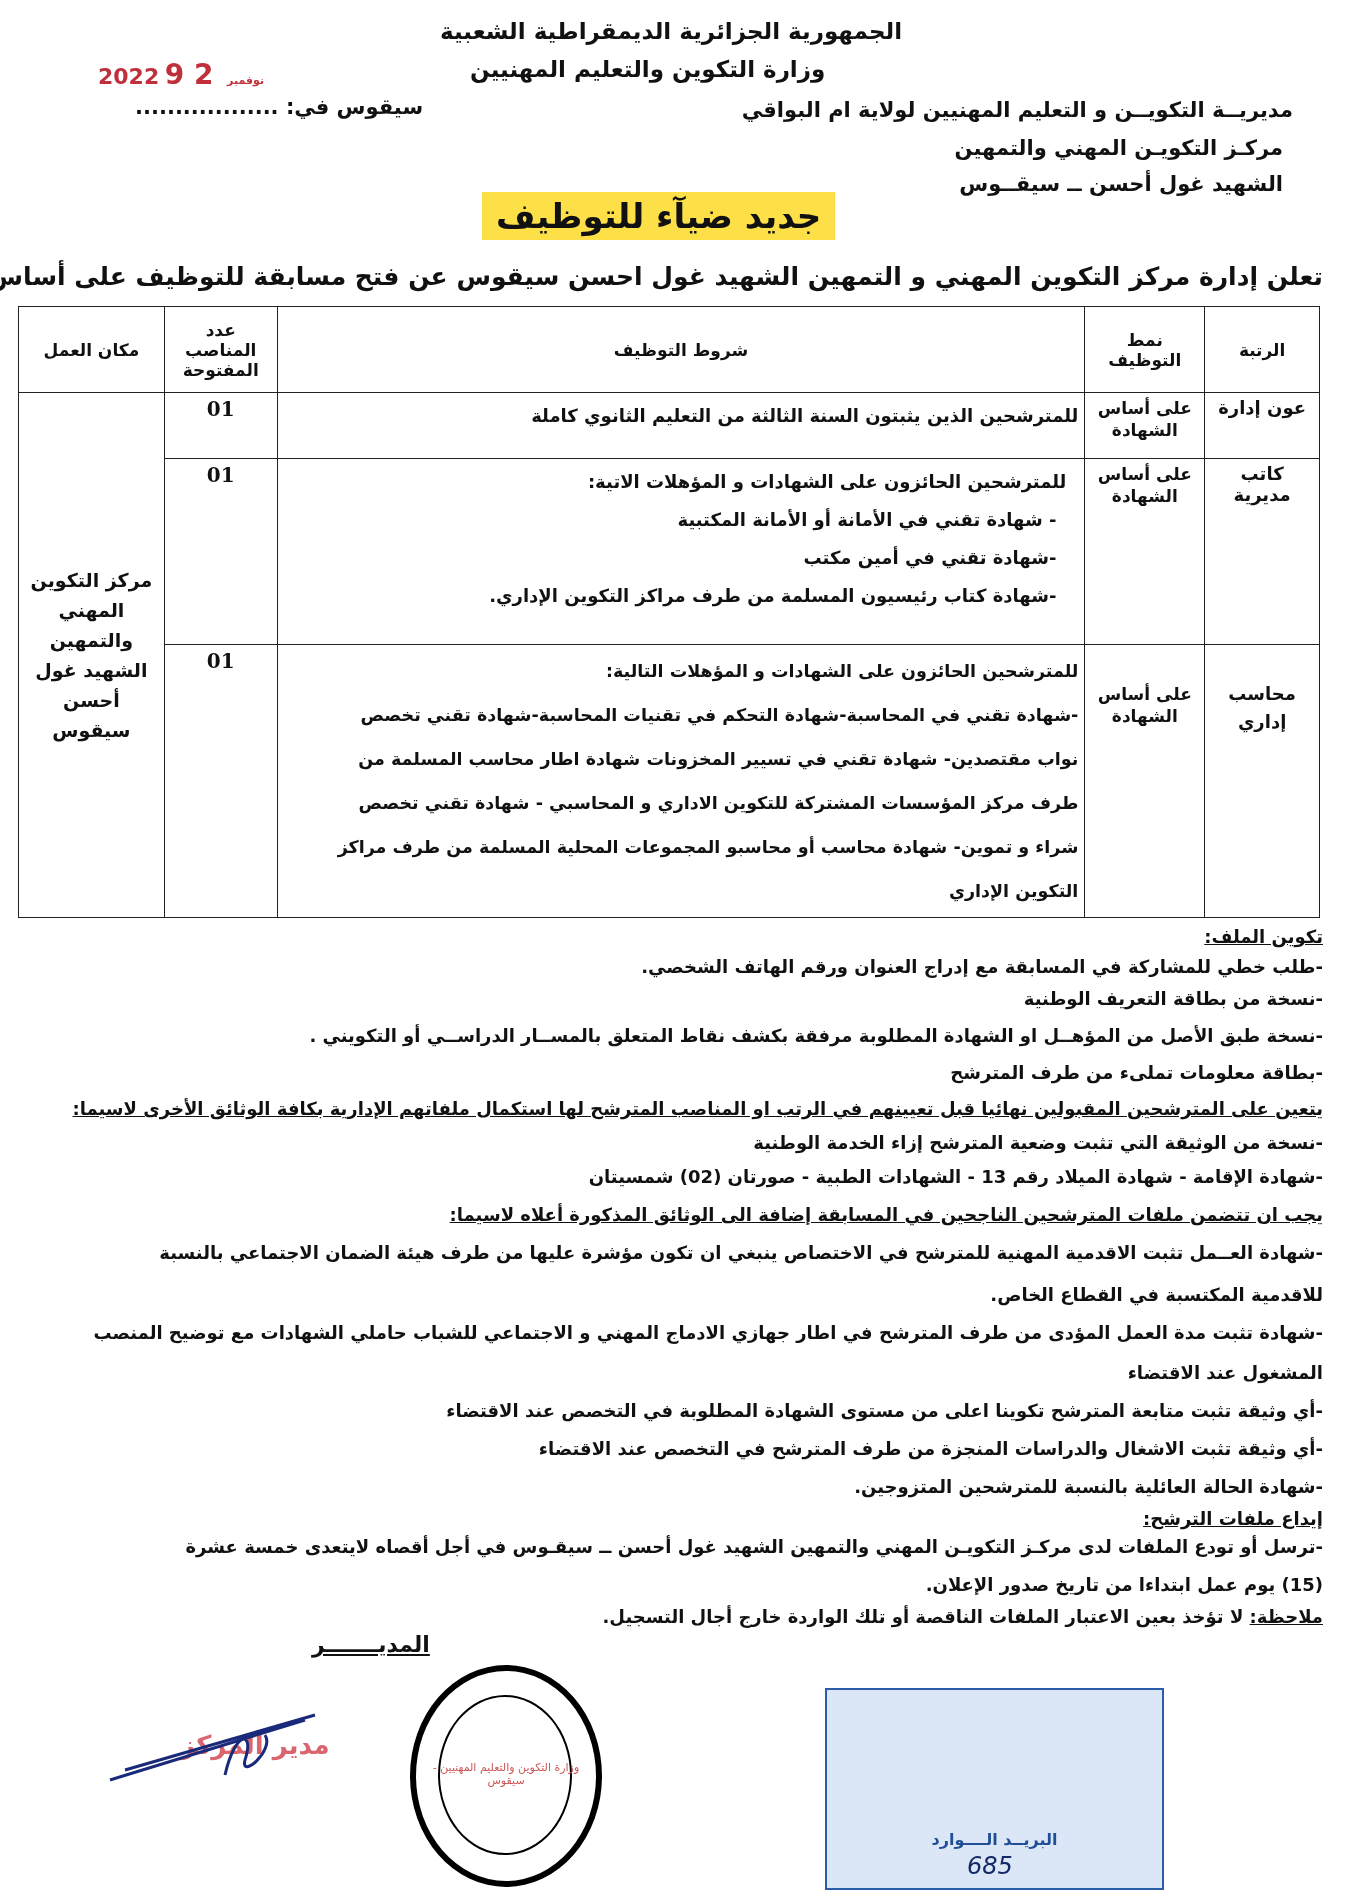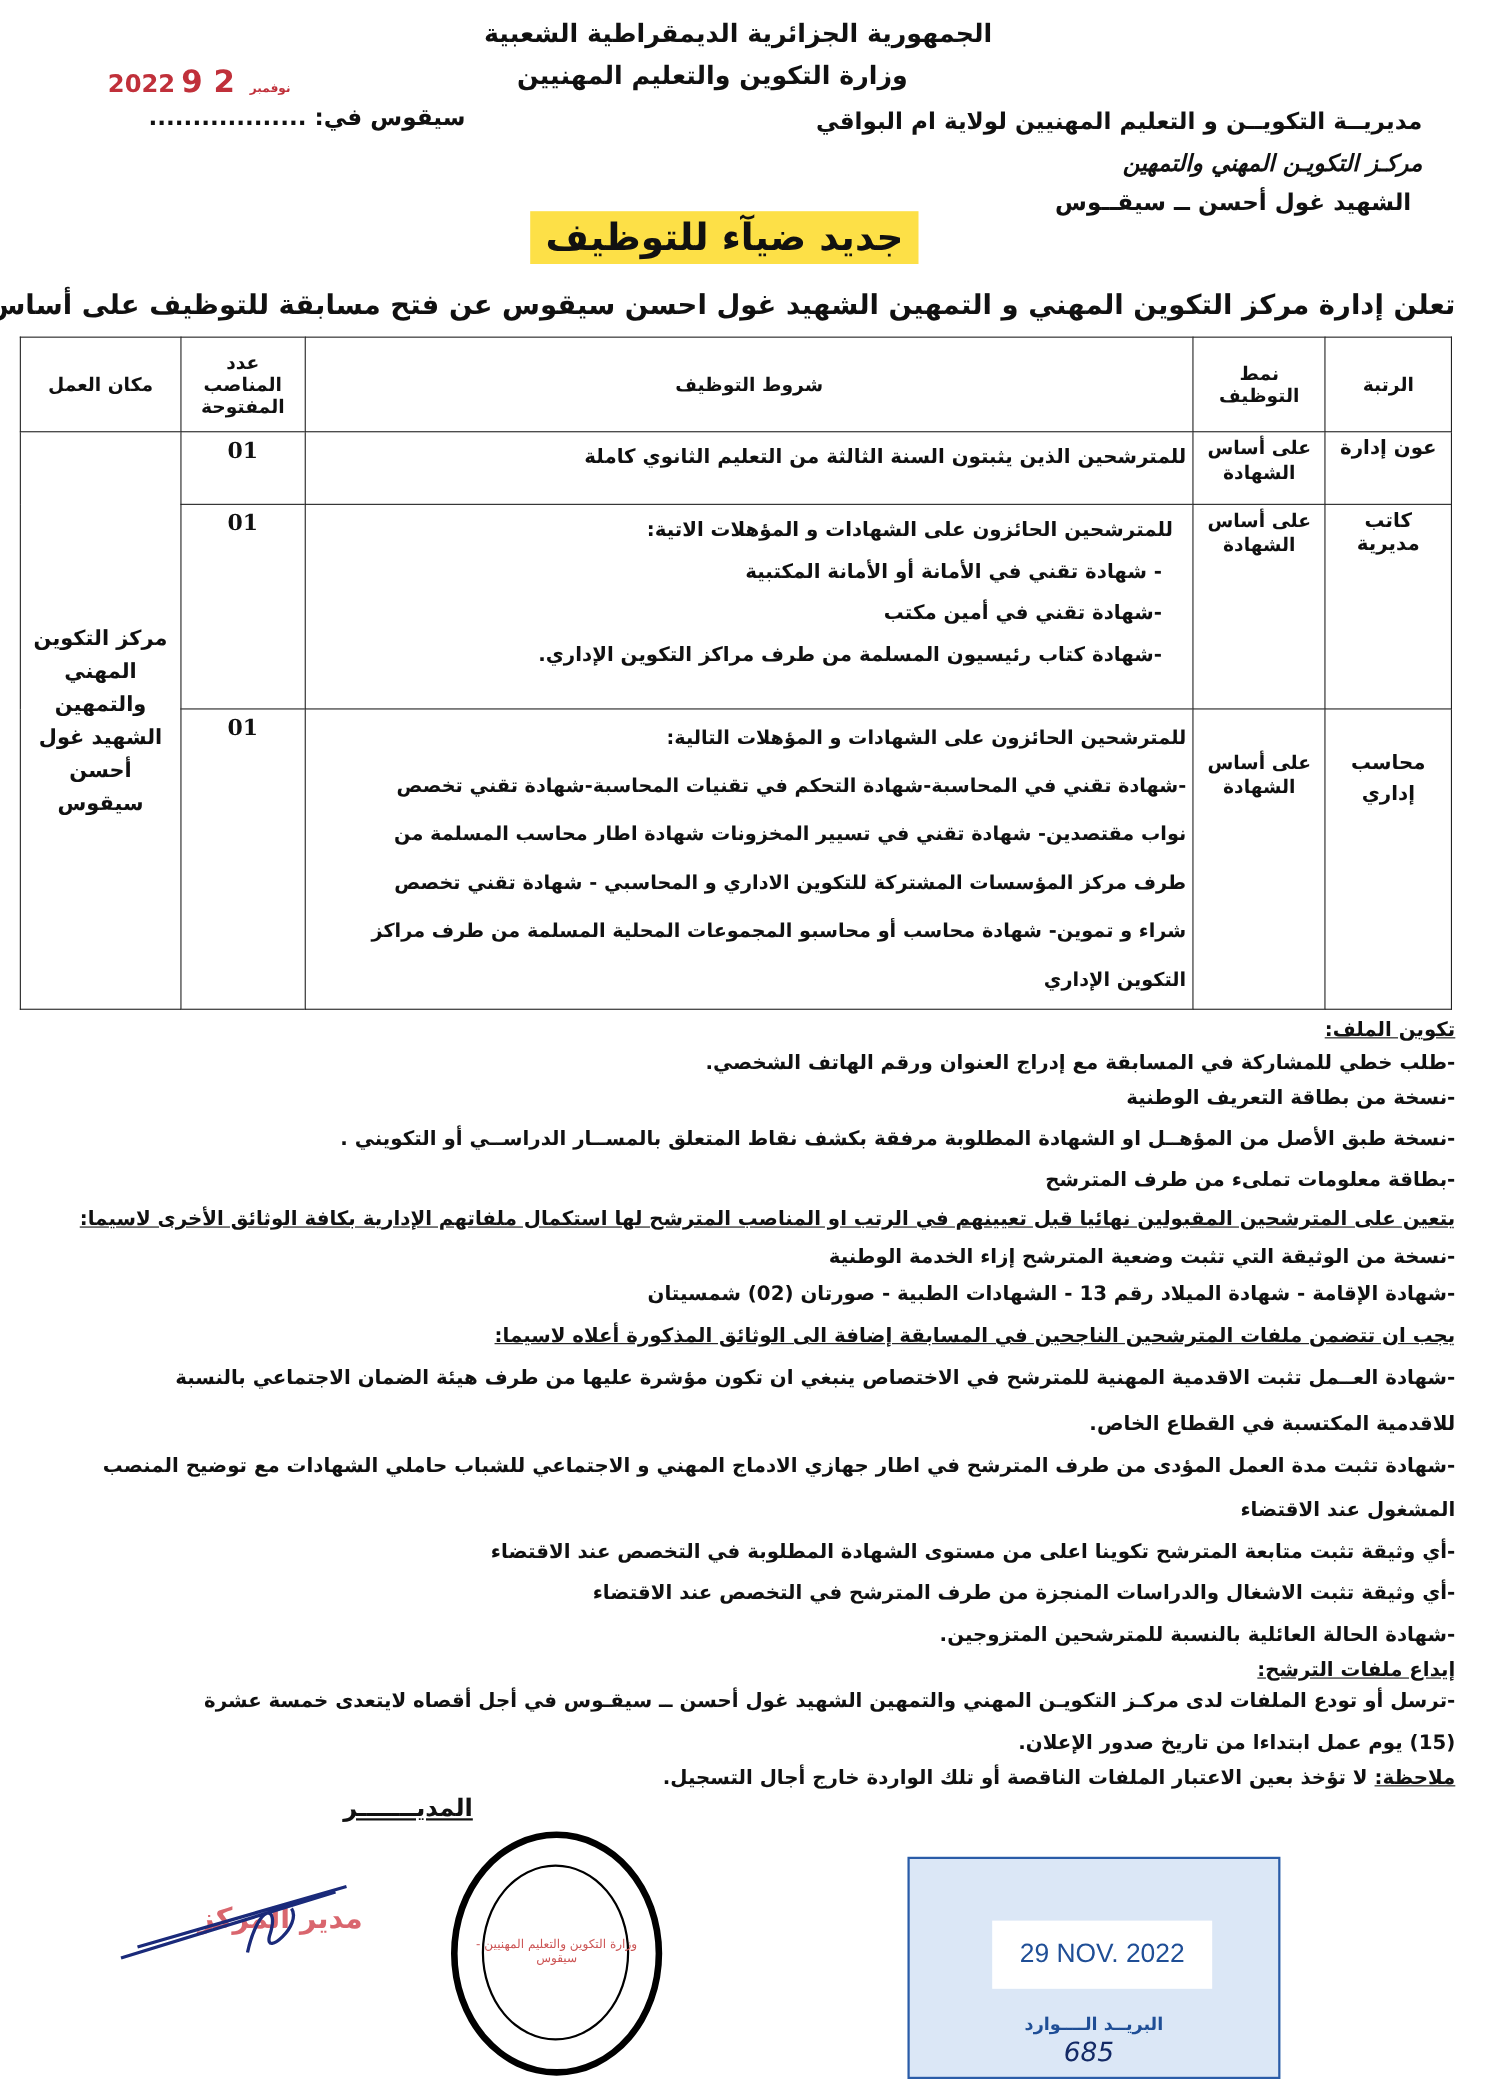--- a/index.html
+++ b/index.html
@@ -32,21 +32,21 @@
 <div class="abs rtl hdr" style="left:470px; top:56px; font-size:23px;">وزارة التكوين والتعليم المهنيين</div>
 
 <div class="abs red-date" style="left:98px; top:58px; direction:ltr; white-space:nowrap;">
   <span style="font-size:22px;">2022</span>
   <span style="font-size:11px; margin:0 8px;">نوفمبر</span>
   <span style="font-size:28px;">2 9</span>
 </div>
 
 <div class="abs rtl hdr" style="left:135px; top:95px;">سيقوس في: ..................</div>
 <div class="abs rtl hdr" style="right:62px; top:98px;">مديريــة التكويــن و التعليم المهنيين لولاية ام البواقي</div>
-<div class="abs rtl hdr" style="right:62px; top:136px;font-style:italic;">مركـز التكويـن المهني والتمهين</div>
+<div class="abs rtl hdr" style="right:72px; top:136px;">مركـز التكويـن المهني والتمهين</div>
 <div class="abs rtl hdr" style="right:72px; top:172px;">الشهيد غول أحسن ــ سيقــوس</div>
 
 <div class="abs rtl title-box" style="left:482px; top:192px;">جديد ضيآء للتوظيف</div>
 
 <div class="abs rtl intro" style="right:32px; top:262px;">تعلن إدارة مركز التكوين المهني و التمهين الشهيد غول احسن سيقوس عن فتح مسابقة للتوظيف على أساس الشهادة في الرتب المبينة أدناه:</div>
 
 <table class="jobs">
   <colgroup>
     <col style="width:115px">
     <col style="width:120px">
@@ -129,18 +129,15 @@
 <div class="abs stamp-round" style="left:410px; top:1665px; width:180px; height:210px;">
   <div class="abs stamp-round" style="left:22px; top:24px; width:130px; height:156px; border-width:2px;"></div>
   <div class="abs rtl" style="left:10px; top:90px; width:160px; text-align:center; font-size:11px; color:#c55;">وزارة التكوين والتعليم المهنيين - سيقوس</div>
 </div>
 <div class="abs rtl b" style="left:180px; top:1730px; font-size:26px; color:#d0404a; opacity:0.8;">مدير المركز</div>
 <svg class="abs" style="left:105px; top:1700px;" width="220" height="100" viewBox="0 0 220 100">
   <path d="M5 80 L200 20 M20 70 L210 15 M120 75 C 130 30, 150 30, 140 60 C 135 80, 170 50, 160 35" stroke="#1a2a7a" stroke-width="3" fill="none"></path>
 </svg>
 
 <div class="abs stamp-blue" style="left:825px; top:1688px; width:335px; height:198px;">
-  <div class="abs" style="left:75px; top:56px; width:200px; height:62px; background:#fff;">
-    <div style="text-align:center; line-height:62px; font-size:24px; font-family:'Liberation Sans', sans-serif;">29 NOV. 2022</div>
-  </div>
   <div class="abs rtl b" style="left:0; top:140px; width:335px; text-align:center; font-size:16px;">البريــد الــــوارد</div>
   <div class="abs" style="left:140px; top:162px; font-size:24px; font-style:italic; color:#142a66;">685</div>
 </div>
 
 </body></html>

